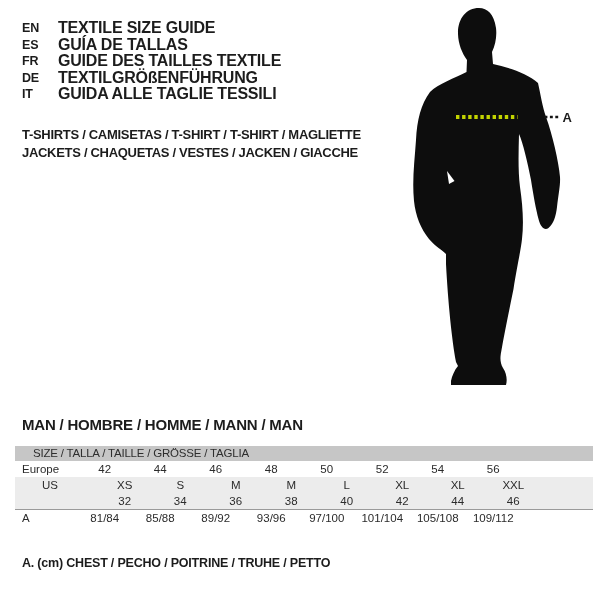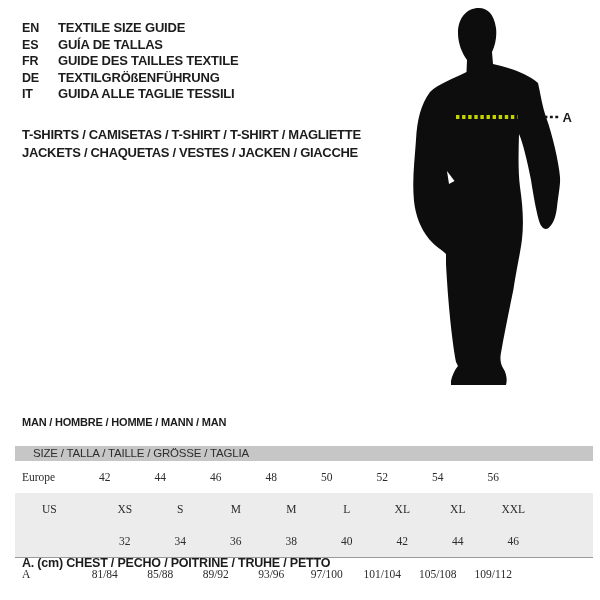--- a/index.html
+++ b/index.html
@@ -4,39 +4,39 @@
 <style>
   html,body{margin:0;padding:0;background:#ffffff;}
   .canvas{
     position:relative;width:600px;height:600px;background:#ffffff;overflow:hidden;
     font-family:"Liberation Sans", sans-serif;color:#1c1c1c;
   }
   
   .lang{position:absolute;left:22px;top:12px;margin-top:8px;}
   .lang-row{display:flex;line-height:16.6px;}
   .lang-code{width:36px;font-weight:bold;font-size:12.5px;letter-spacing:-0.2px;}
-  .lang-label{font-weight:bold;font-size:13px;letter-spacing:-0.2px;white-space:nowrap;}
+  .lang-label{font-weight:bold;font-size:16px;letter-spacing:-0.2px;white-space:nowrap;}
   
   .categories{position:absolute;left:22px;top:126px;}
   .cat-line{font-weight:bold;font-size:13px;letter-spacing:-0.3px;line-height:17.5px;white-space:nowrap;}
   
   .figure{position:absolute;left:405px;top:0px;width:170px;height:398px;}
   .figure text{font-family:"Liberation Sans", sans-serif;font-size:13px;font-weight:bold;fill:#1c1c1c;}
   
-  .man-label{position:absolute;left:22px;top:416px;font-weight:bold;font-size:11px;letter-spacing:-0.2px;}
+  .man-label{position:absolute;left:22px;top:416px;font-weight:bold;font-size:15px;letter-spacing:-0.2px;}
   .footnote{position:absolute;left:22px;top:556px;font-weight:bold;font-size:12.5px;letter-spacing:-0.2px;}
   
   .size-table{position:absolute;left:15px;top:446px;width:578px;font-size:11.5px;color:#2b2b2b;}
   .st-header{
     background:#c6c6c6;height:15px;line-height:15px;padding-left:18px;
     font-size:11.5px;color:#2e2e2e;letter-spacing:-0.2px;
   }
   .st-row{
     display:grid;grid-template-columns:62px repeat(8,55.5px) 1fr;
-    height:32px;line-height:16px;align-items:center;font-family:Liberation Serif, serif;
+    height:16px;line-height:16px;align-items:center;
   }
   .st-row .st-label{padding-left:7px;text-align:left;}
   .st-row .st-cell{text-align:center;}
   .st-row.band{background:#ececec;padding-left:20px;}
   .st-row.topline{border-top:1px solid #9a9a9a;}
 </style>
 </head>
 <body>
 
 <div class="canvas">

